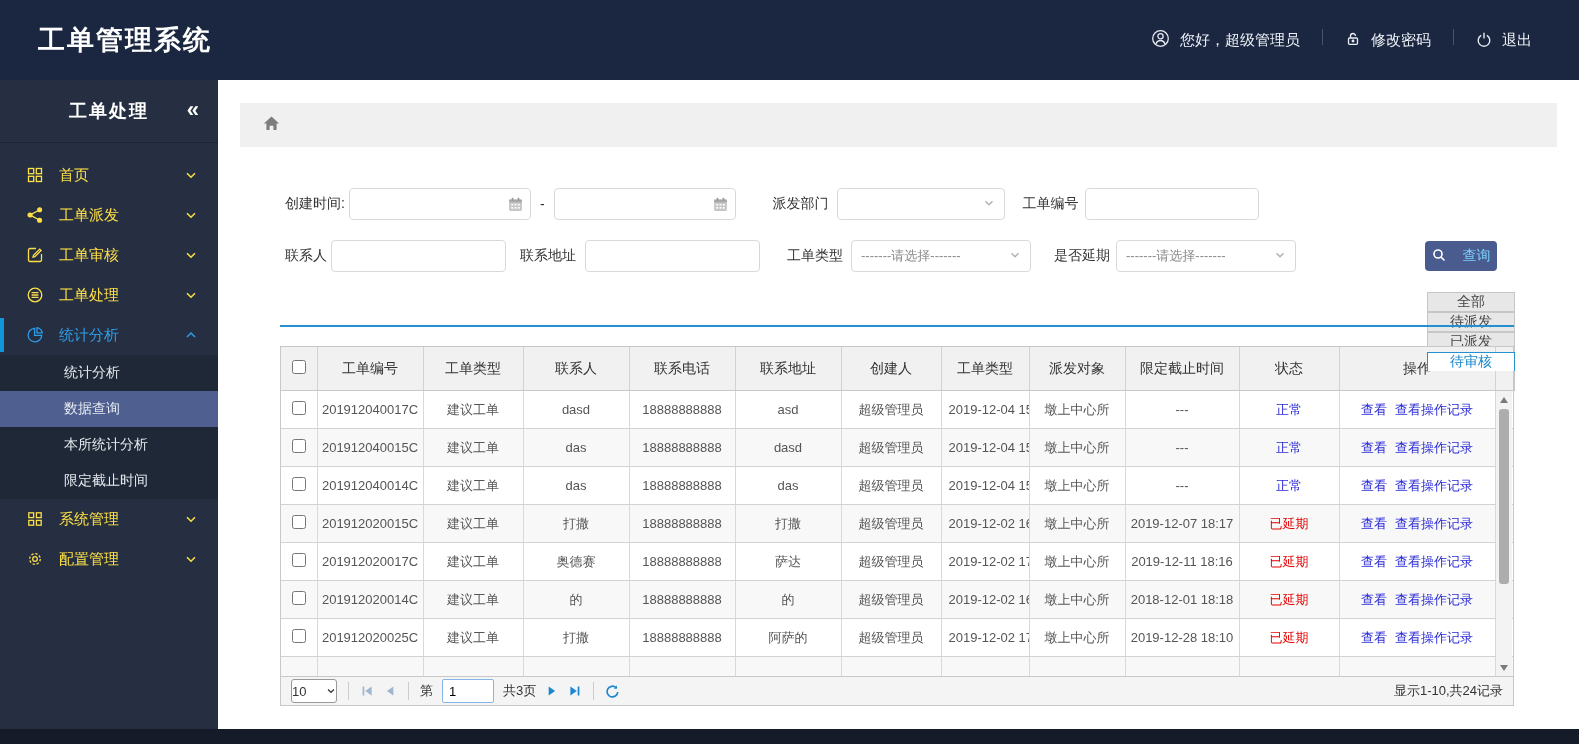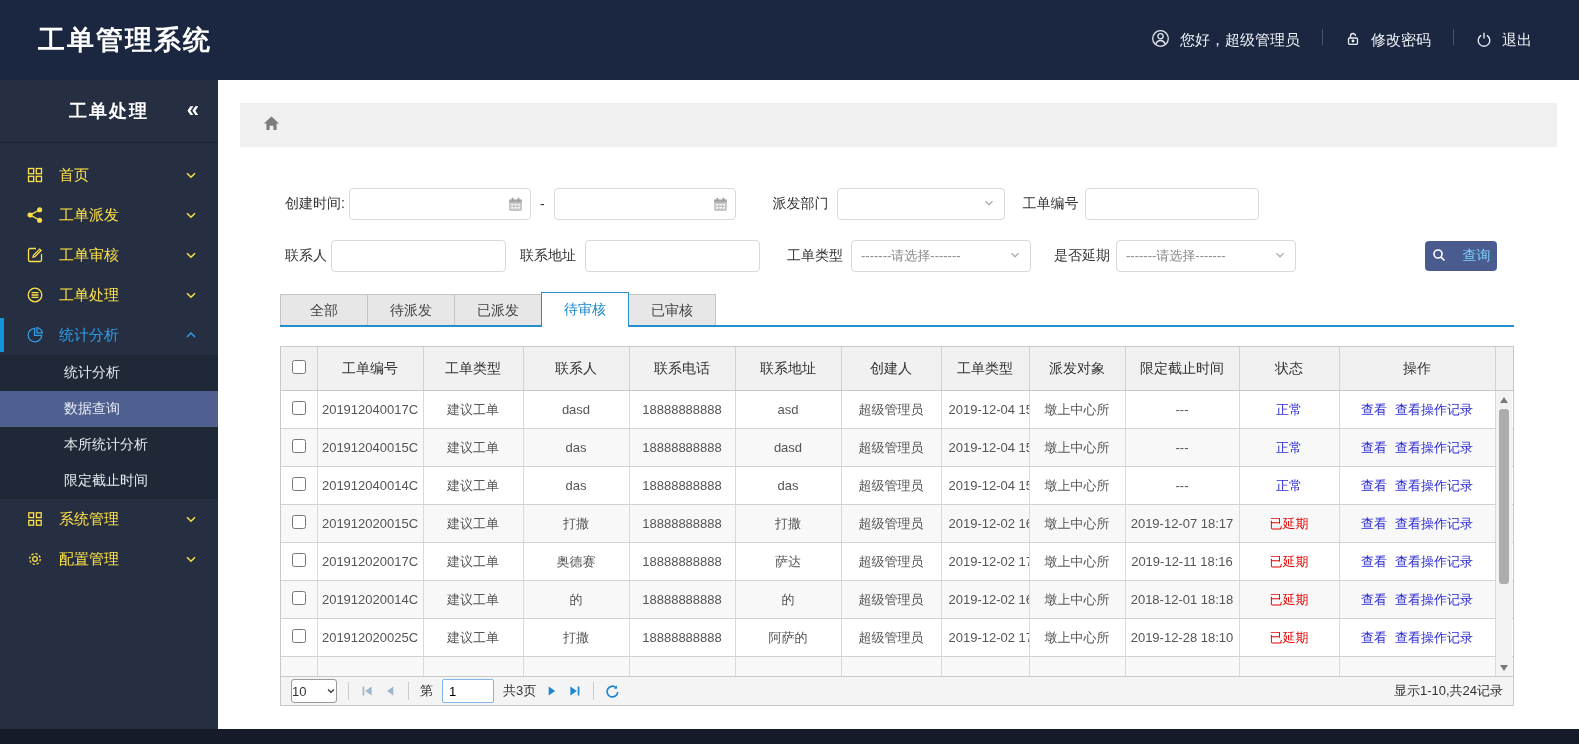--- a/index.html
+++ b/index.html
@@ -40,21 +40,21 @@
   .flabel{white-space:nowrap;}
   .inp{height:30px;border:1px solid #d9d9d9;border-radius:4px;background:#fff;box-sizing:border-box;font-size:13px;color:#333;padding:0 8px;outline:none;}
   .date-field{position:relative;display:flex;align-items:center;margin-left:4px;}
   .date-field .inp{width:182px;height:32px;padding-right:30px;}
   .cal-btn{position:absolute;right:7px;display:flex;cursor:pointer;}
   .sel{height:32px;border:1px solid #d9d9d9;border-radius:4px;background:#fff;box-sizing:border-box;display:flex;align-items:center;justify-content:space-between;padding:8px 9px;color:#8a8a8a;font-size:13px;cursor:pointer;}
   .sel .sel-text{white-space:nowrap;overflow:hidden;}
   .search-btn{margin-left:auto;margin-right:82px;width:72px;height:30px;border:none;border-radius:4px;background:#4a5c8f;color:#7dd3fc;font-size:14px;display:flex;align-items:center;justify-content:center;gap:17px;cursor:pointer;}
 
   
-  .tabs{margin:20px 0 0 62px;width:1234px;height:35px;position:relative;display:flex;align-items:flex-end;box-sizing:border-box;}
+  .tabs{margin:20px 0 0 62px;width:1234px;height:35px;position:relative;display:flex;align-items:flex-end;box-sizing:border-box;flex-direction:column;}
   .tabs::after{content:"";position:absolute;left:0;right:0;bottom:0;border-bottom:2px solid #2590cf;z-index:1;}
   .tab{width:88px;height:33px;box-sizing:border-box;background:#e7e7e7;border:1px solid #c6c6c6;margin-right:-1px;display:flex;align-items:center;justify-content:center;font-size:14px;color:#444;cursor:pointer;}
   .tab.active{background:#fff;border-color:#2590cf;border-bottom:none;color:#1787cc;height:35px;z-index:2;}
 
   
   .grid-clip{margin:19px 0 0 62px;width:1234px;height:330px;overflow:hidden;border:1px solid #c8c8c8;border-bottom:none;box-sizing:border-box;position:relative;background:#fff;}
   table.grid{border-collapse:collapse;table-layout:fixed;width:1232px;}
   .grid th{height:43px;background:#f1f1f1;font-weight:normal;font-size:14px;color:#333;border-right:1px solid #d2d2d2;border-bottom:1px solid #c8c8c8;padding:0;}
   .grid td{height:38px;font-size:13px;color:#555;text-align:center;border-right:1px solid #d9d9d9;border-bottom:1px solid #d2d2d2;padding:0 4px;box-sizing:border-box;overflow:hidden;white-space:nowrap;}
   .grid tr:nth-child(even) td{background:#f8f8f8;}

